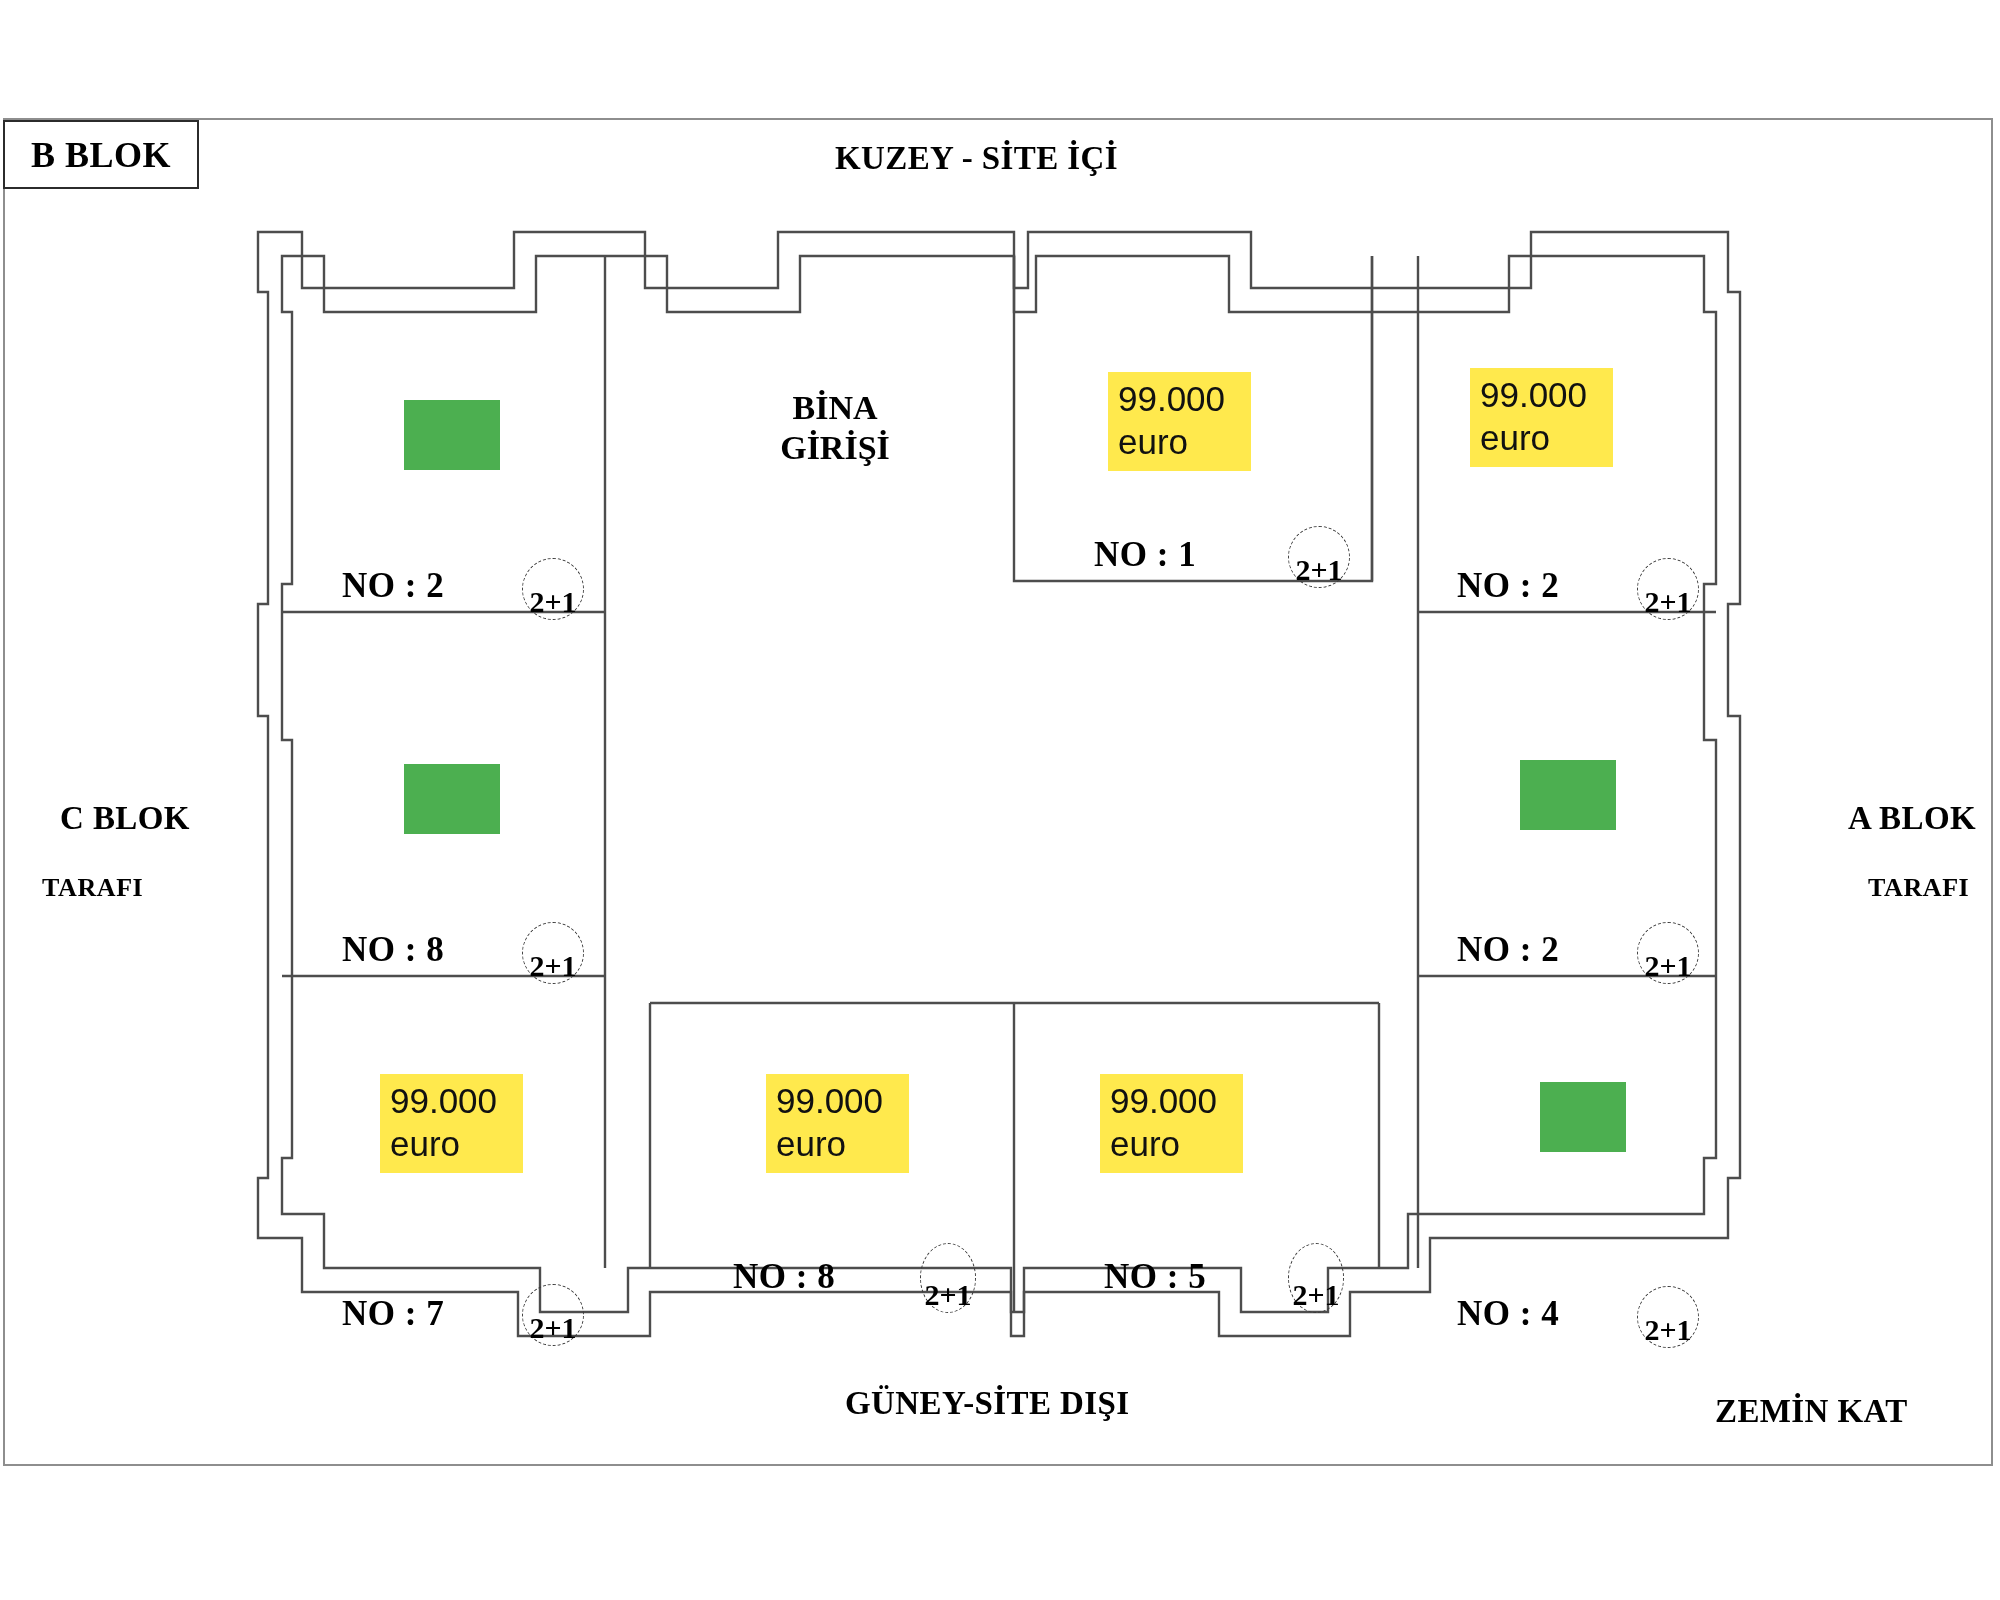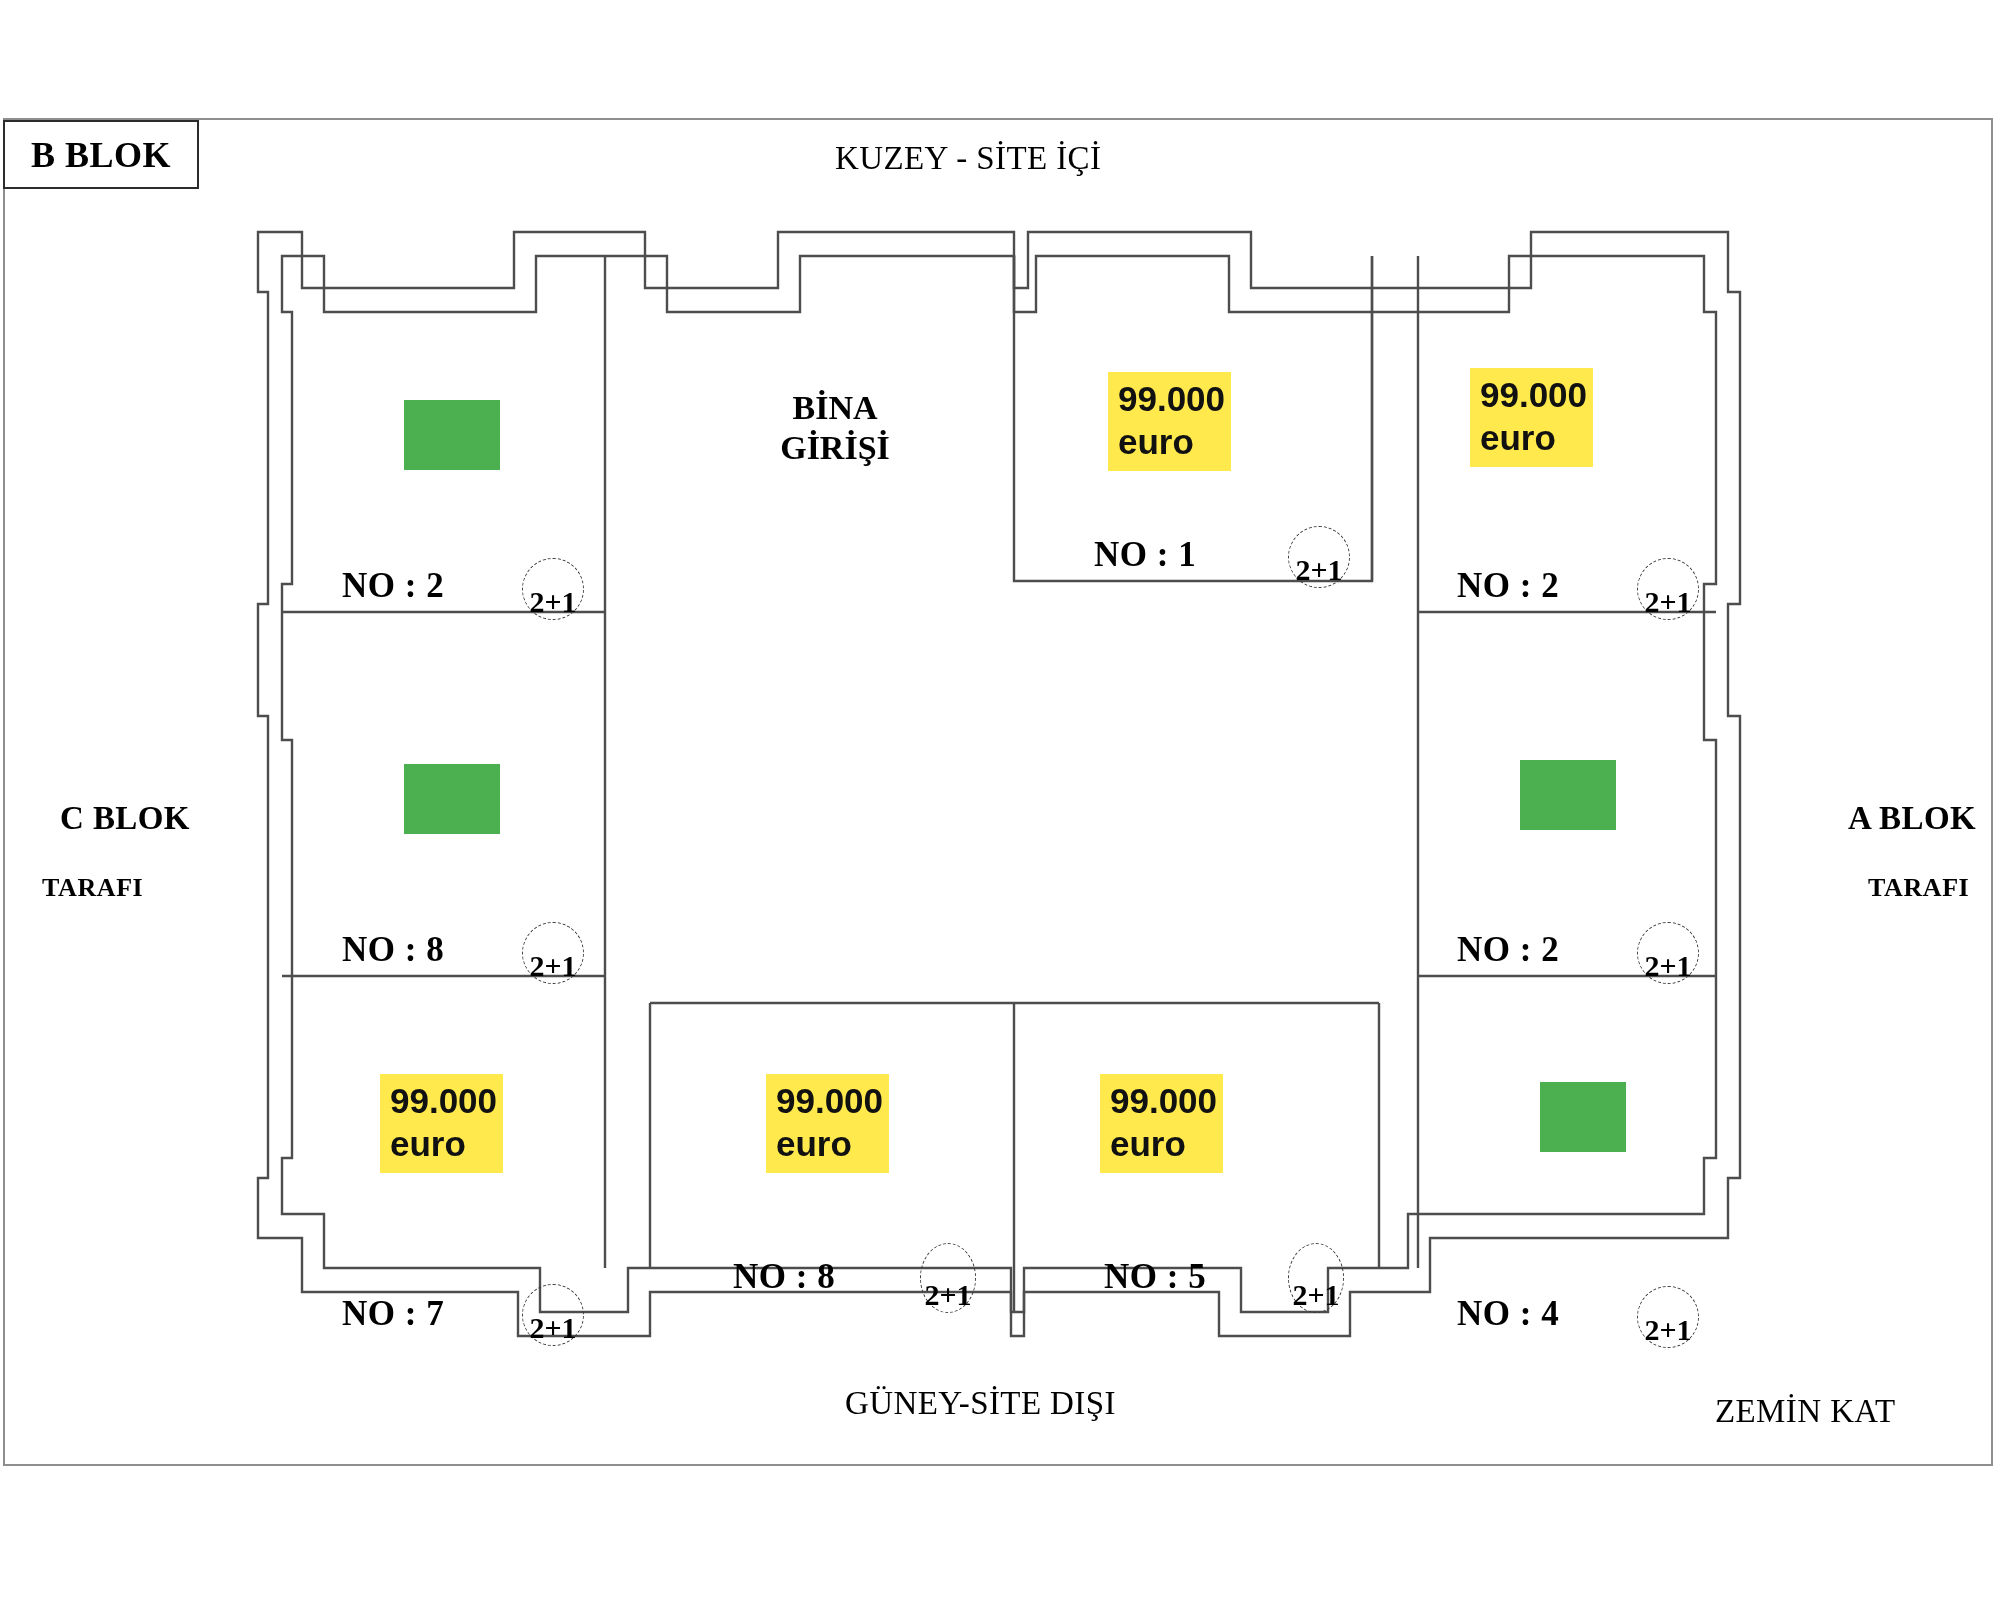--- a/index.html
+++ b/index.html
@@ -14,43 +14,43 @@
 
   
   #blok-tag{
     position:absolute;left:3px;top:120px;width:196px;height:69px;
     border:2px solid #2b2b2b;box-sizing:border-box;background:#fff;
     display:flex;align-items:center;justify-content:center;
     font-size:36px;font-weight:700;letter-spacing:.5px;
   }
 
   .lbl{position:absolute;white-space:nowrap;}
-  .lbl-title{font-size:33px;font-weight:400;letter-spacing:.4px;}
+  .lbl-title{font-size:33px;font-weight:700;letter-spacing:.4px;}
   .lbl-side{font-size:33px;font-weight:700;letter-spacing:.4px;margin-left:18px;}
   .lbl-sub{font-size:26px;font-weight:700;letter-spacing:.6px;}
   .lbl-entry{font-size:34px;font-weight:700;line-height:1.18;text-align:center;}
 
   #plan{position:absolute;left:0;top:0;width:2000px;height:1600px;}
 
   
   .room-no{
     position:absolute;font-size:35px;font-weight:700;letter-spacing:.5px;
     white-space:nowrap;
   }
   .badge{
     position:absolute;width:62px;height:62px;border:1.6px dashed #3a3a3a;
     border-radius:50%;display:flex;align-items:flex-end;justify-content:center;
     font-family:"Liberation Serif",serif;font-size:30px;font-weight:700;
     box-sizing:border-box;background:transparent;
   }
   .badge.ellipse{width:56px;height:70px;}
   .price{
     position:absolute;font-family:"Liberation Sans",sans-serif;
-    font-size:35px;font-weight:700;line-height:1.22;color:#111;
-    padding:6px 6px 8px 10px;box-sizing:border-box;white-space:nowrap;
+    font-size:35px;font-weight:400;line-height:1.22;color:#111;
+    padding:6px 26px 8px 10px;box-sizing:border-box;white-space:nowrap;
   }
   .greenbox{position:absolute;}
 </style>
 </head>
 <body>
 
 <div id="stage">
 
   <div id="frame"></div>
 

